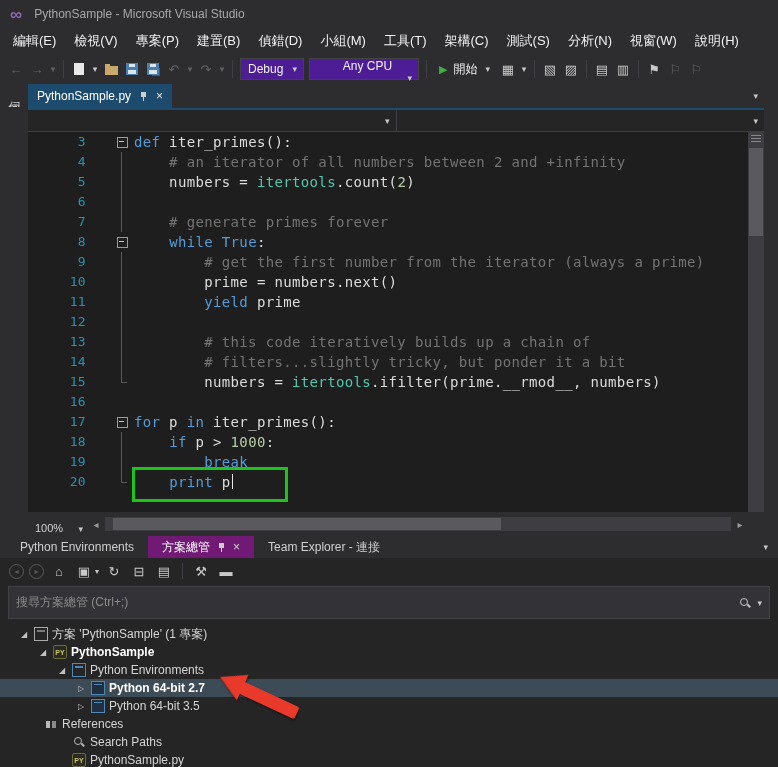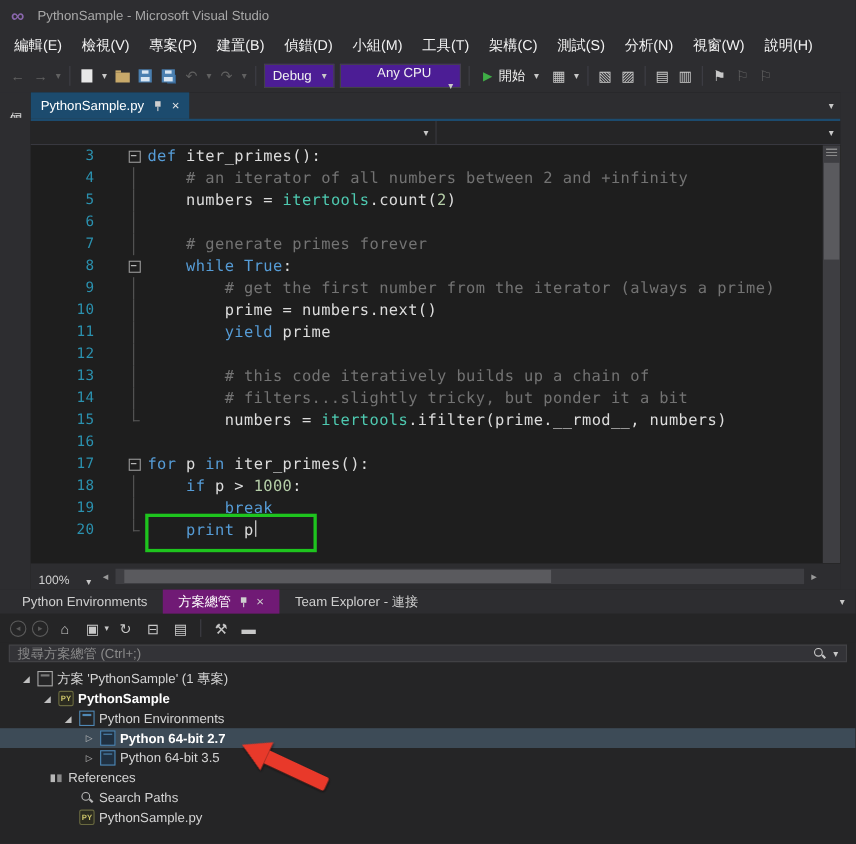--- a/index.html
+++ b/index.html
@@ -93,21 +93,21 @@
   .panel-tab.active{background:#701a75;color:#fff;}
   .panel-tab .closex{font-size:12px;color:#cfcfcf;}
   .strip-chev{margin-left:auto;align-self:center;padding-right:10px;color:#c8c8c8;font-size:9px;}
 
   .panel-toolbar{height:26px;display:flex;align-items:center;gap:5px;padding:0 9px;background:#252526;}
   .ptb-circle{width:15px;height:15px;border:1px solid #5a5a5a;border-radius:50%;color:#5a5a5a;font-size:8px;display:flex;align-items:center;justify-content:center;}
   .ptb-icon{width:20px;height:20px;display:flex;align-items:center;justify-content:center;color:#c8c8c8;font-size:13px;}
   .ptb-chev{font-size:8px;color:#c8c8c8;margin-left:-4px;}
   .ptb-sep{width:1px;height:16px;background:#3f3f46;margin:0 3px;}
 
-  .search-row{margin:2px 8px;height:16px;background:#333337;border:1px solid #434346;display:flex;align-items:center;padding:0 7px;font-size:12px;color:#8a8a8a;}
+  .search-row{margin:2px 8px;height:33px;background:#333337;border:1px solid #434346;display:flex;align-items:center;padding:0 7px;font-size:12px;color:#8a8a8a;}
   .mag{width:12px;height:12px;position:relative;margin-left:auto;}
   .mag::before{content:"";position:absolute;left:1px;top:1px;width:6px;height:6px;border:1.5px solid #c8c8c8;border-radius:50%;}
   .mag::after{content:"";position:absolute;left:8px;top:8px;width:4px;height:1.5px;background:#c8c8c8;transform:rotate(45deg);}
   .search-chev{font-size:9px;color:#c8c8c8;padding-left:6px;}
 
   .tree{flex:1;padding-top:4px;font-size:12px;overflow:hidden;}
   .tree-row{height:18px;display:flex;align-items:center;gap:4px;color:#d4d4d4;}
   .tree-row.selected{background:#3d4b57;}
   .expander{width:12px;text-align:center;color:#c0c0c0;font-size:8px;flex:none;}
   .ticon{width:14px;height:14px;flex:none;position:relative;display:flex;align-items:center;justify-content:center;font-size:7px;font-weight:bold;}

